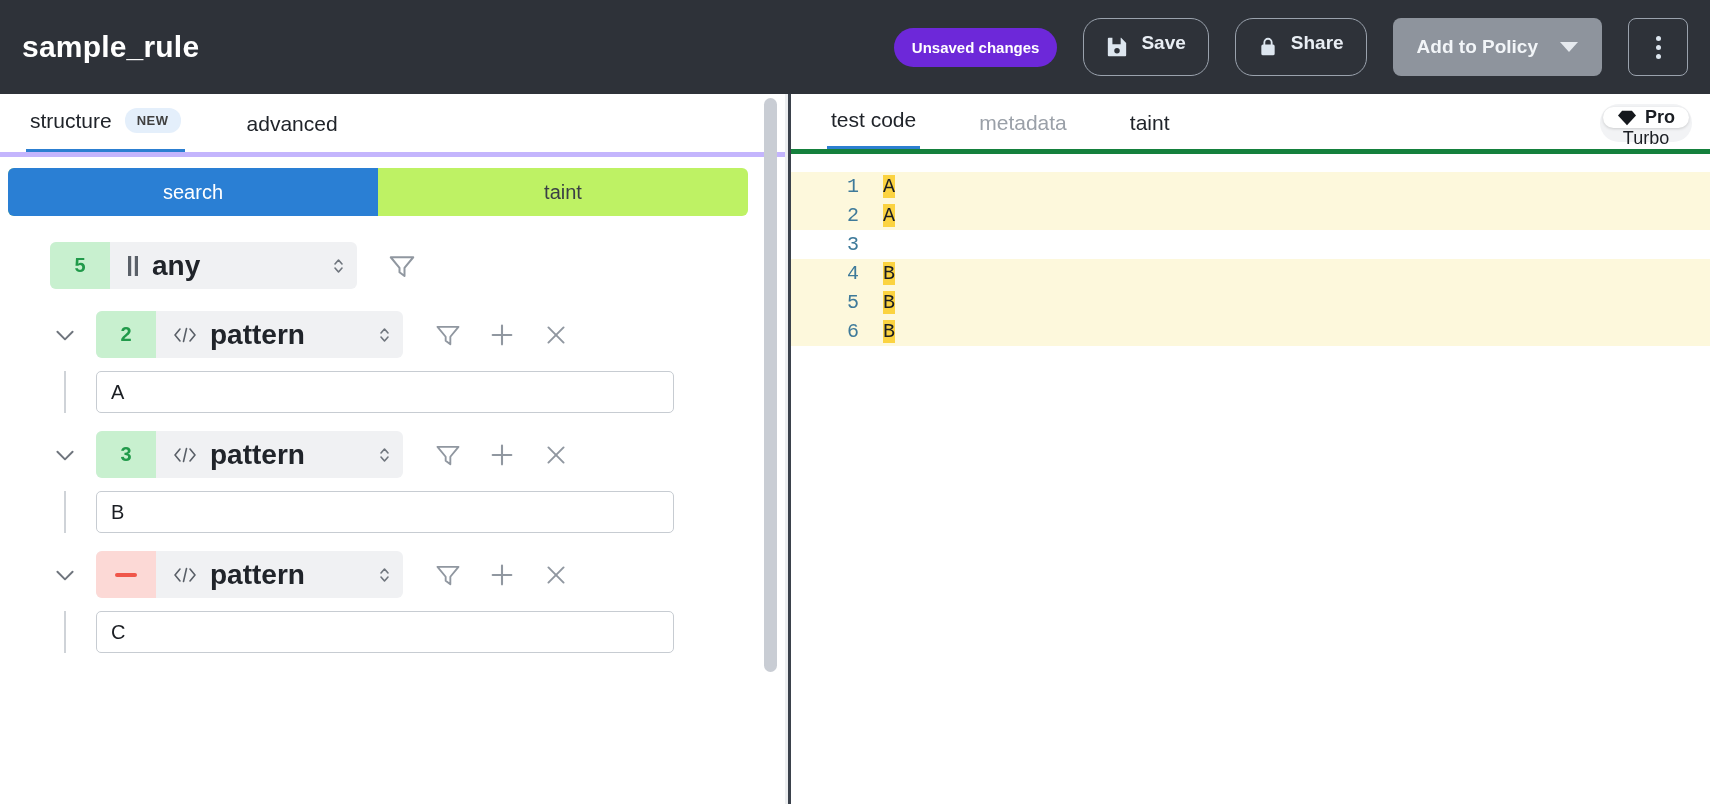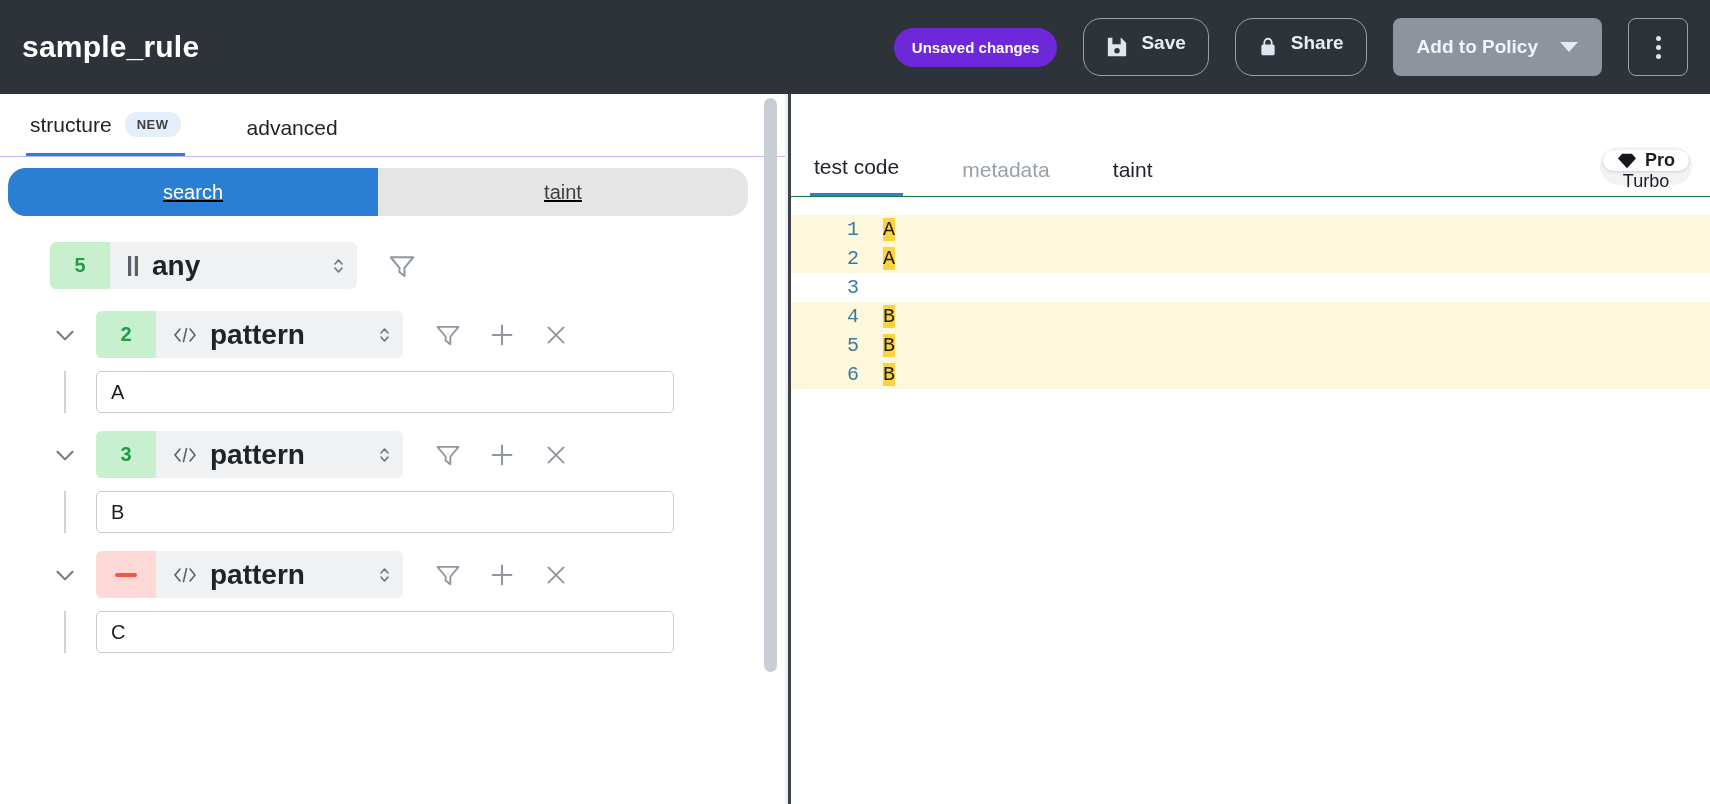--- a/index.html
+++ b/index.html
@@ -89,21 +89,21 @@
   .main { display: flex; height: 710px; }
   .left-pane { width: 788px; background: #ffffff; display: flex; flex-direction: column; position: relative; }
   .divider { width: 3px; background: #3b424c; }
   .right-pane { flex: 1; background: #ffffff; display: flex; flex-direction: column; position: relative; }
 
   
   .ltabs {
     display: flex;
     align-items: flex-end;
     height: 63px;
-    border-bottom: 1px solid #c4b5fd;
+    border-bottom: 5px solid #c4b5fd;
     padding-left: 26px;
   }
   .ltab {
     font-size: 21px;
     color: #20242a;
     padding: 0 4px 16px 4px;
     display: flex; align-items: center; gap: 13px;
     cursor: pointer;
   }
   .ltab.active { border-bottom: 3px solid #2c7fd1; }
@@ -117,24 +117,23 @@
     border-radius: 12px;
     padding: 5px 12px;
   }
 
   
   .seg-wrap { padding: 11px 0 0 8px; }
   .segmented {
     display: flex;
     width: 740px;
     height: 48px;
-    border-radius: 18px;
+    border-radius: 6px;
     overflow: hidden;
-    background: #e5e5e5;
-    text-decoration: underline;
+    background: #bef264;
   }
   .seg {
     flex: 1;
     display: flex; align-items: center; justify-content: center;
     font-size: 20px;
     color: #3a3f45;
     cursor: pointer;
   }
   .seg.active { background: #2a7fd4; color: #ffffff; }
 
@@ -215,24 +214,23 @@
     background: #c9cdd4; border-radius: 7px;
   }
   .pane-edge {
     position: absolute; right: 0; top: 0; bottom: 0; width: 3px; background: #eceef0;
   }
 
   
   .rtabs {
     display: flex; align-items: flex-end;
     height: 60px;
-    border-bottom: 1px solid #15803d;
-    padding-left: 19px;
+    border-bottom: 5px solid #15803d;
+    padding-left: 36px;
     position: relative;
-    margin-top: 43px;
   }
   .rtab {
     font-size: 21px; color: #20242a;
     padding: 0 4px 14px 4px;
     cursor: pointer;
   }
   .rtab.muted { color: #9aa0a8; }
   .rtab.active { border-bottom: 3px solid #2c7fd1; }
   .rtab + .rtab { margin-left: 55px; }
 

